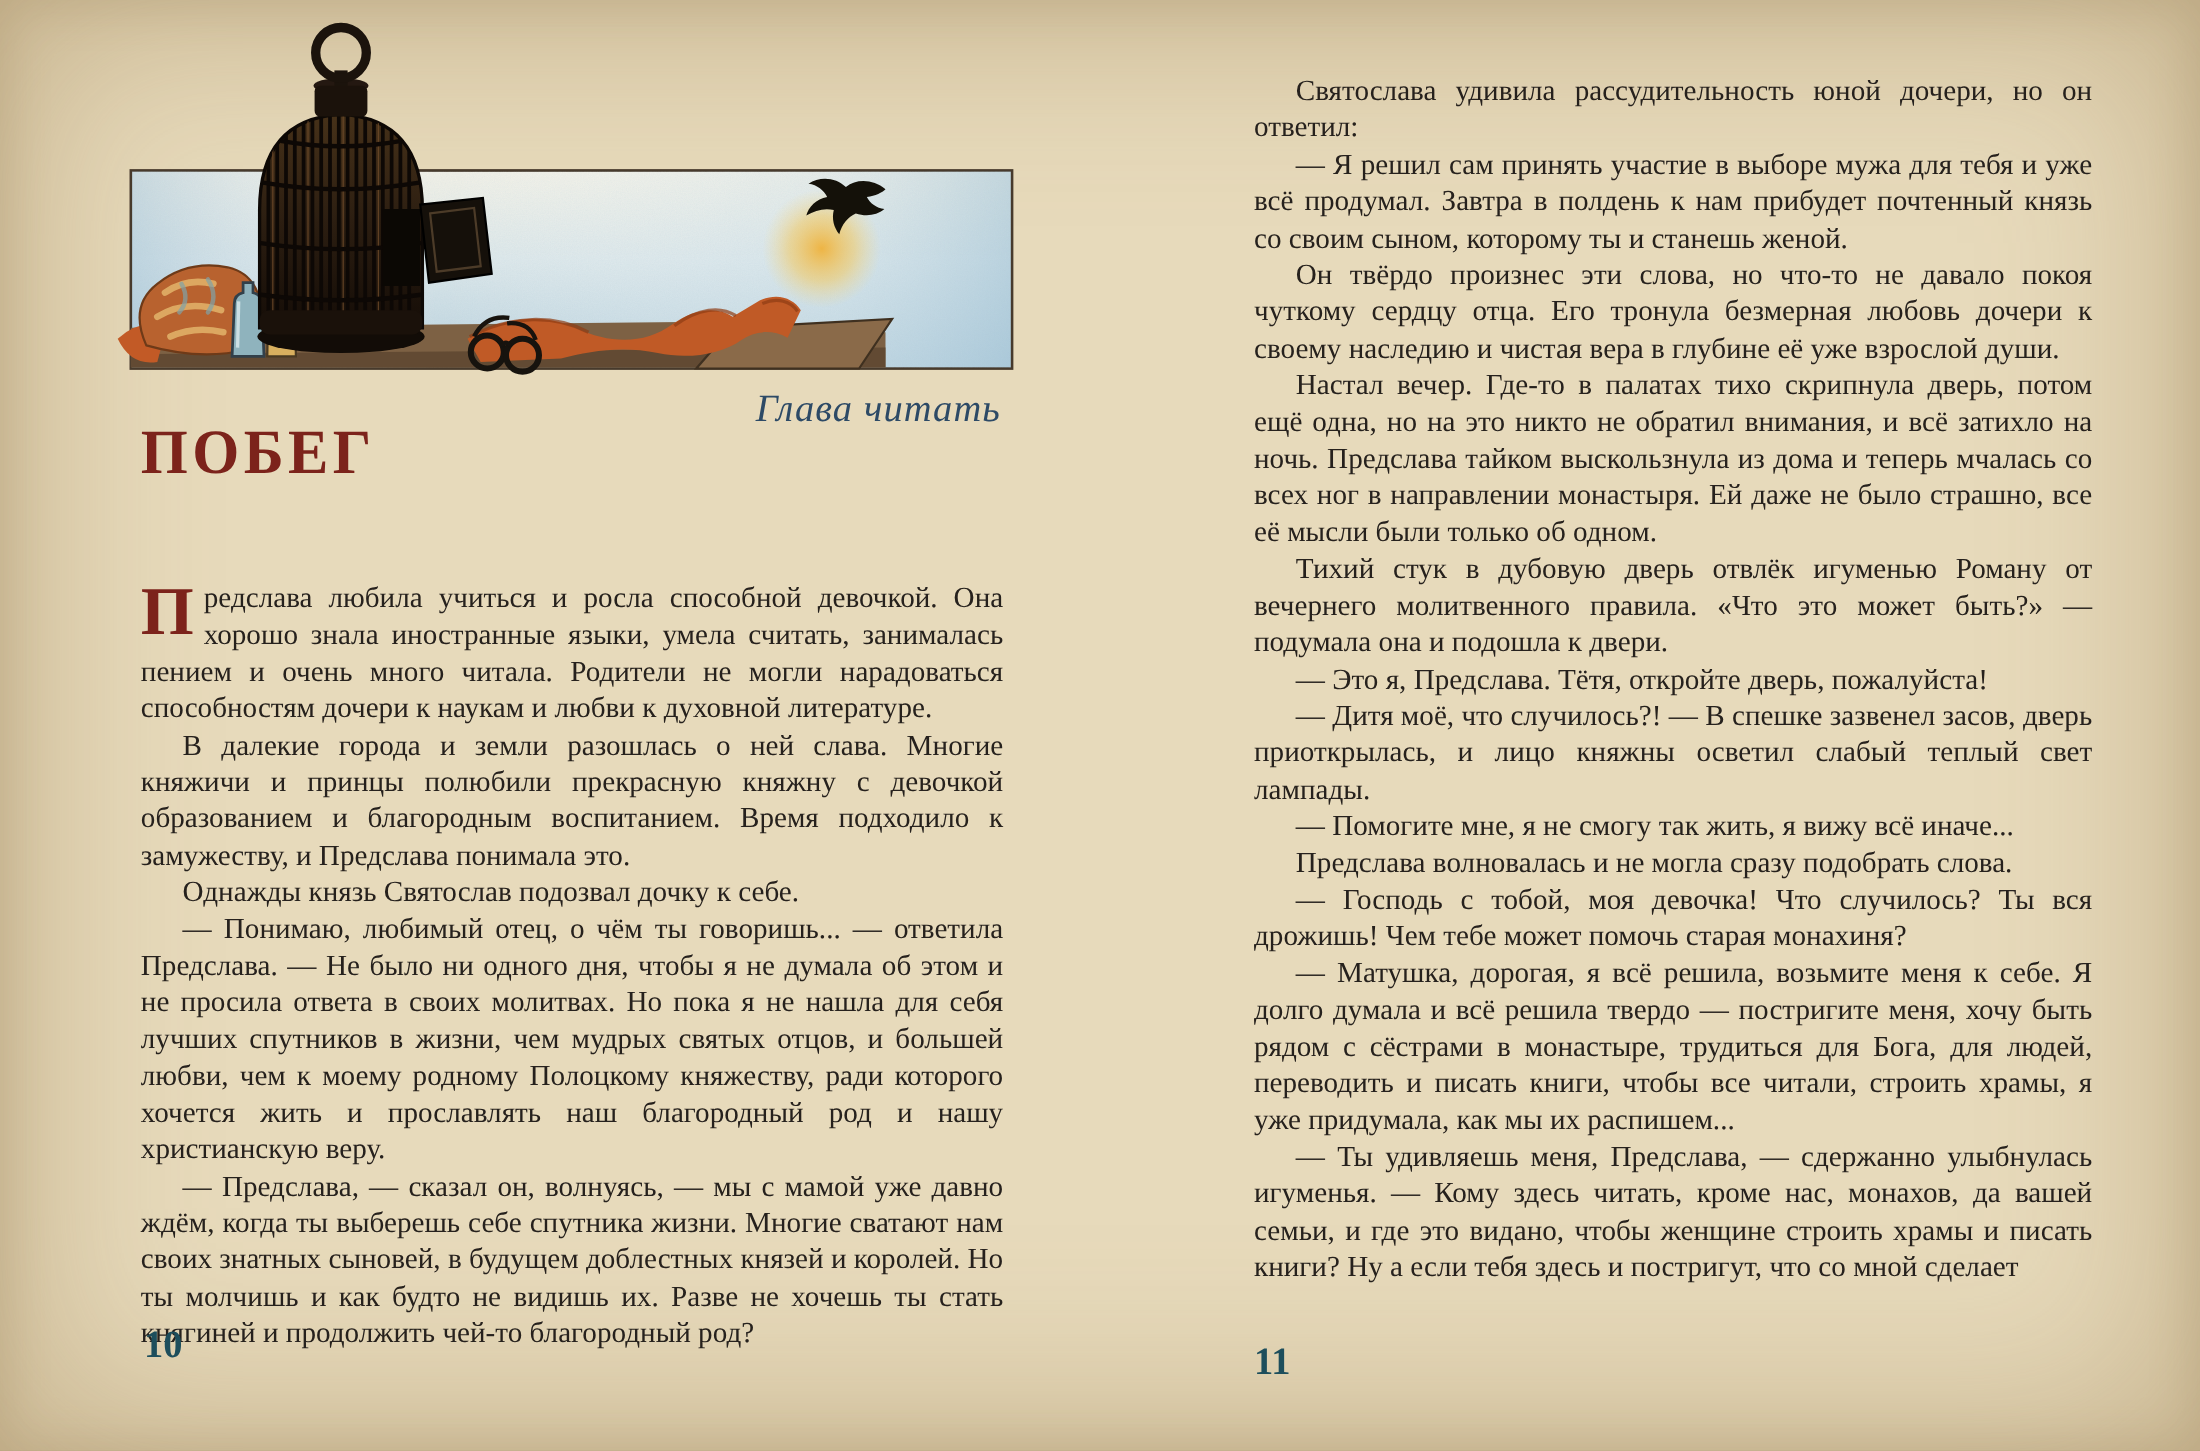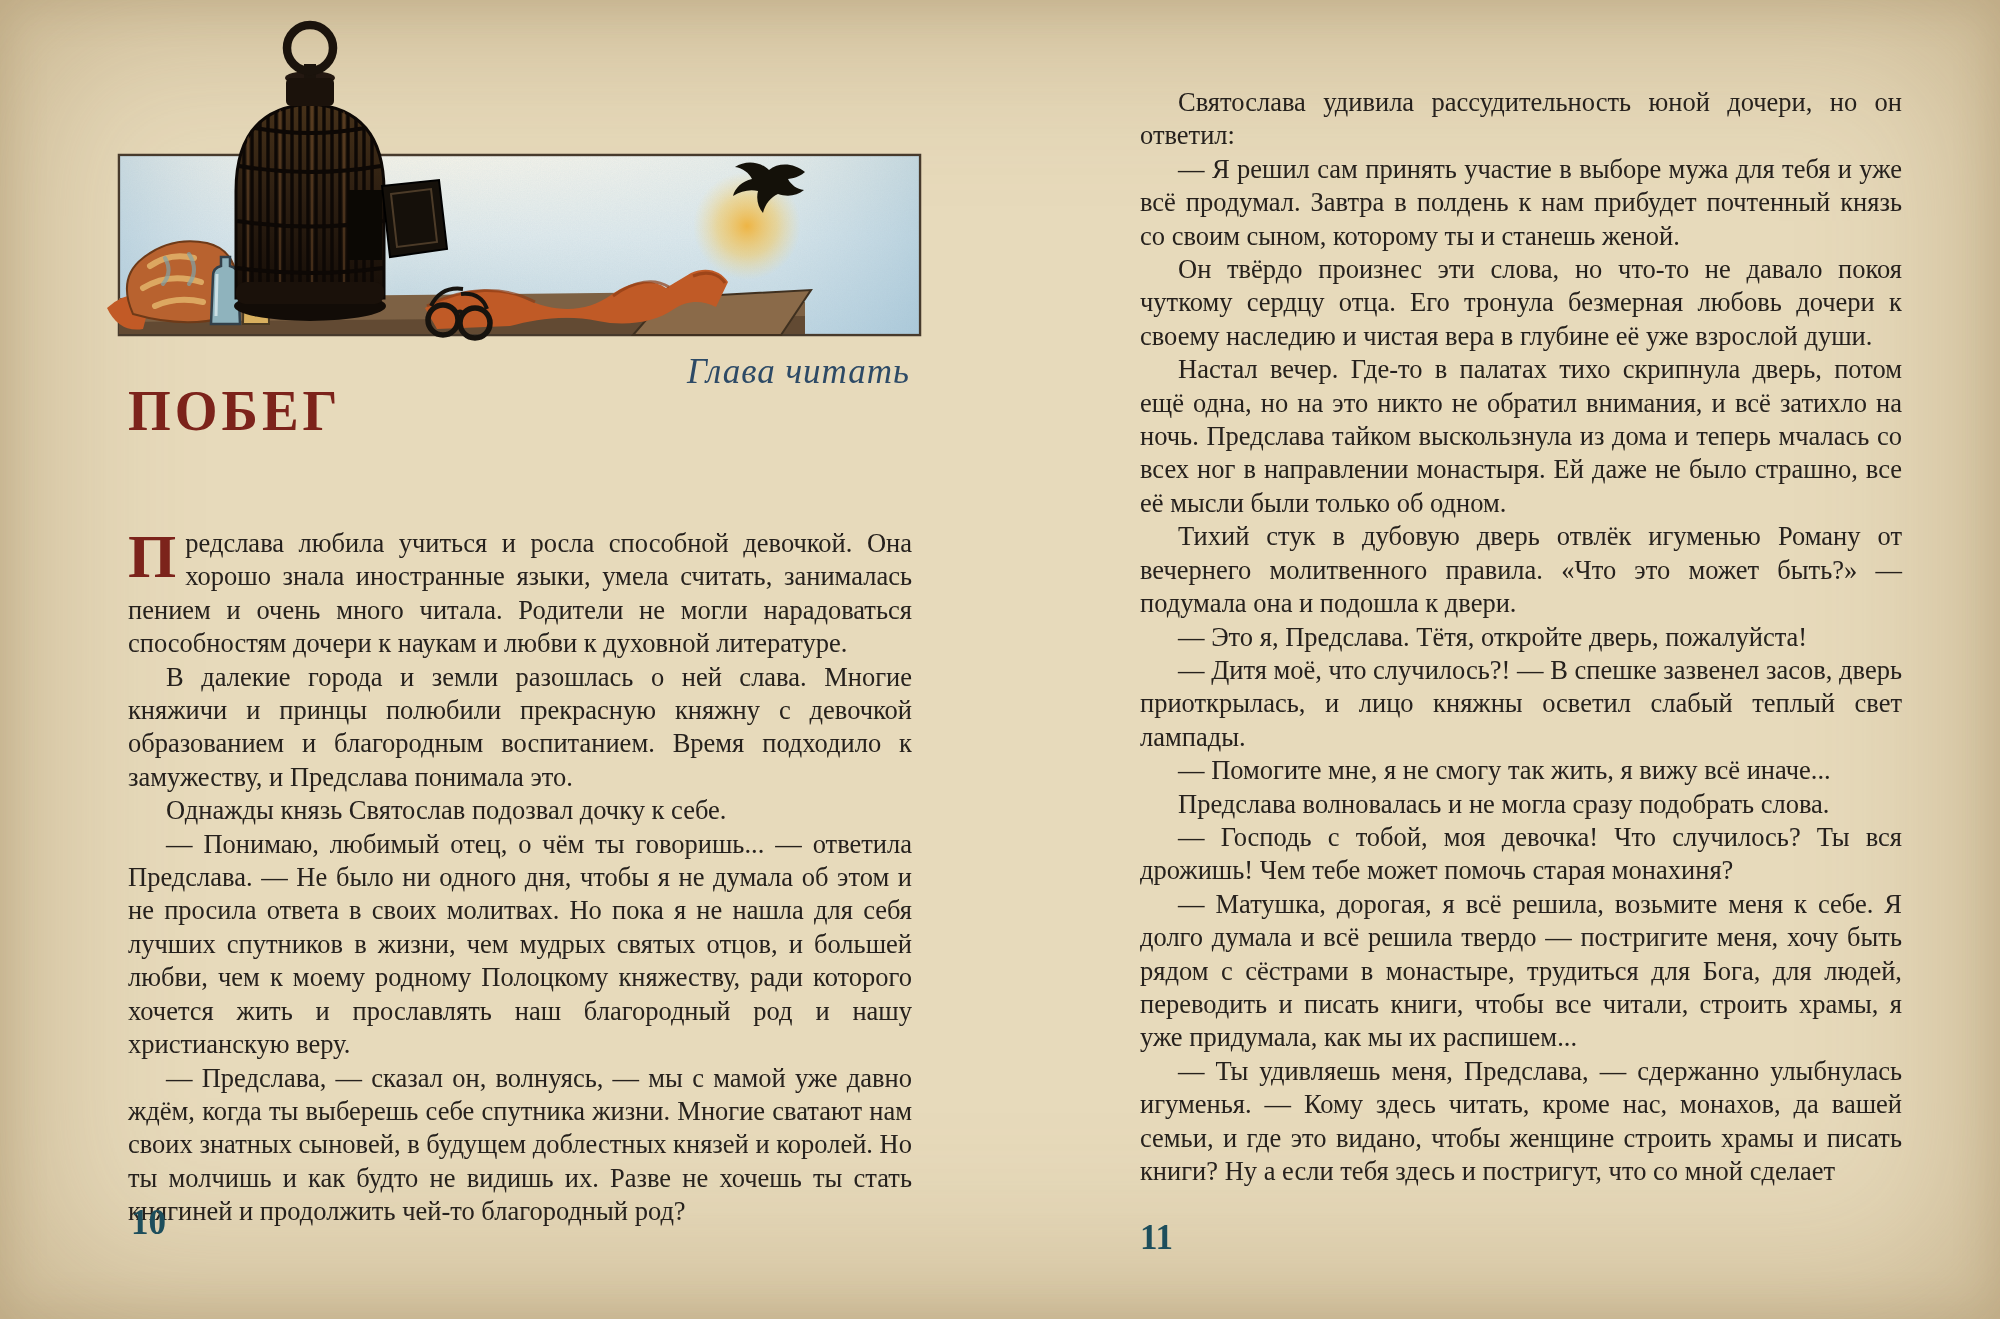--- a/index.html
+++ b/index.html
@@ -28,21 +28,21 @@
   }
   .chapter-title{
     position:absolute;left:128px;top:378px;margin:0;
     font-size:55px;font-weight:bold;color:#7c231b;letter-spacing:4px;
     transform:scaleY(1.04);transform-origin:left top;
   }
   .body-text{position:absolute;font-size:26.5px;line-height:33.4px;color:#26211d;text-align:justify;}
   .body-text p{margin:0;text-indent:38px;}
   .body-text p.first{text-indent:0;}
   .left-body{left:128px;top:527px;width:784px;}
-  .right-body{left:1140px;top:66px;width:762px;margin-top:20px;}
+  .right-body{left:1140px;top:66px;width:762px;}
   .dropcap{
     float:left;font-size:62px;line-height:52px;padding:3px 9px 0 0;
     color:#7c231b;font-weight:bold;
   }
   .page-number{position:absolute;font-size:35px;color:#1d4e5c;font-weight:bold;}
   .num-left{left:131px;top:1203px;}
   .num-right{left:1140px;top:1218px;width:762px;text-align:left;}
 </style>
 </head>
 <body>

